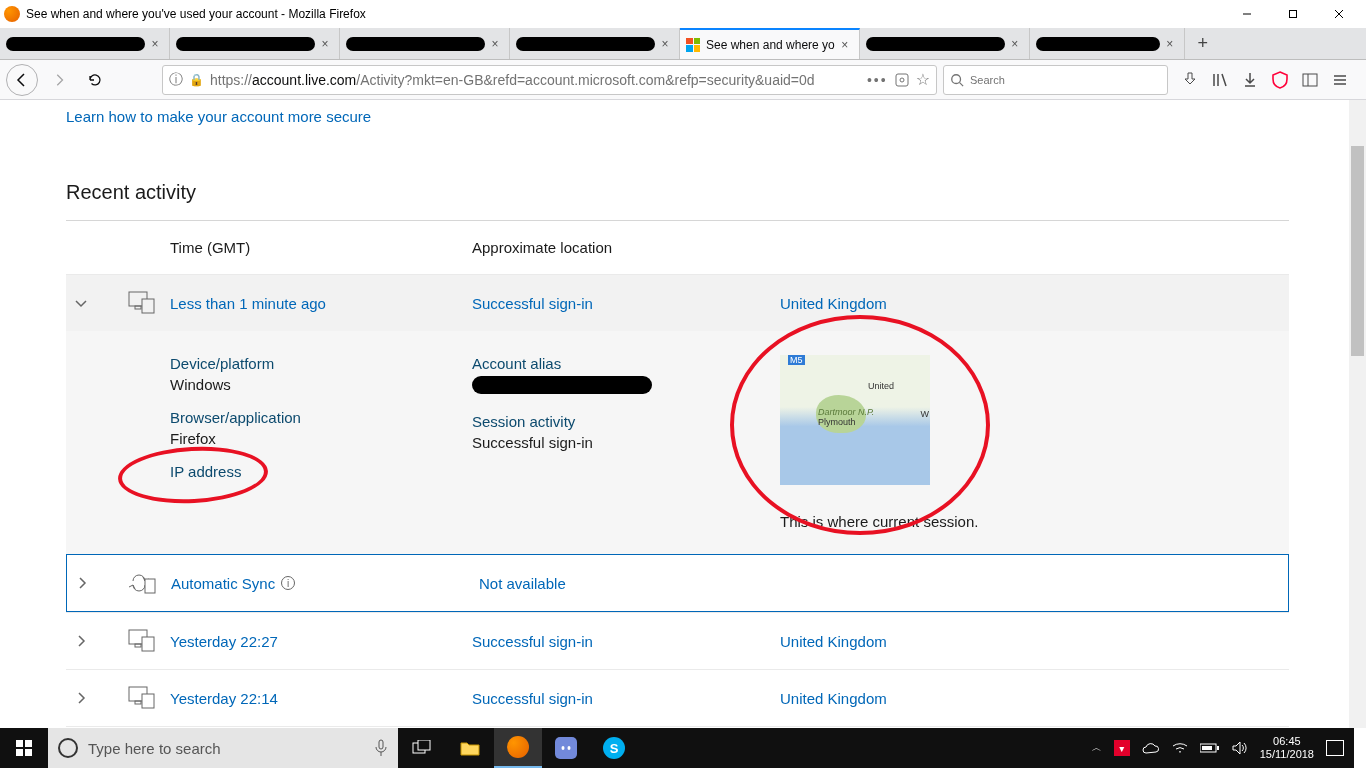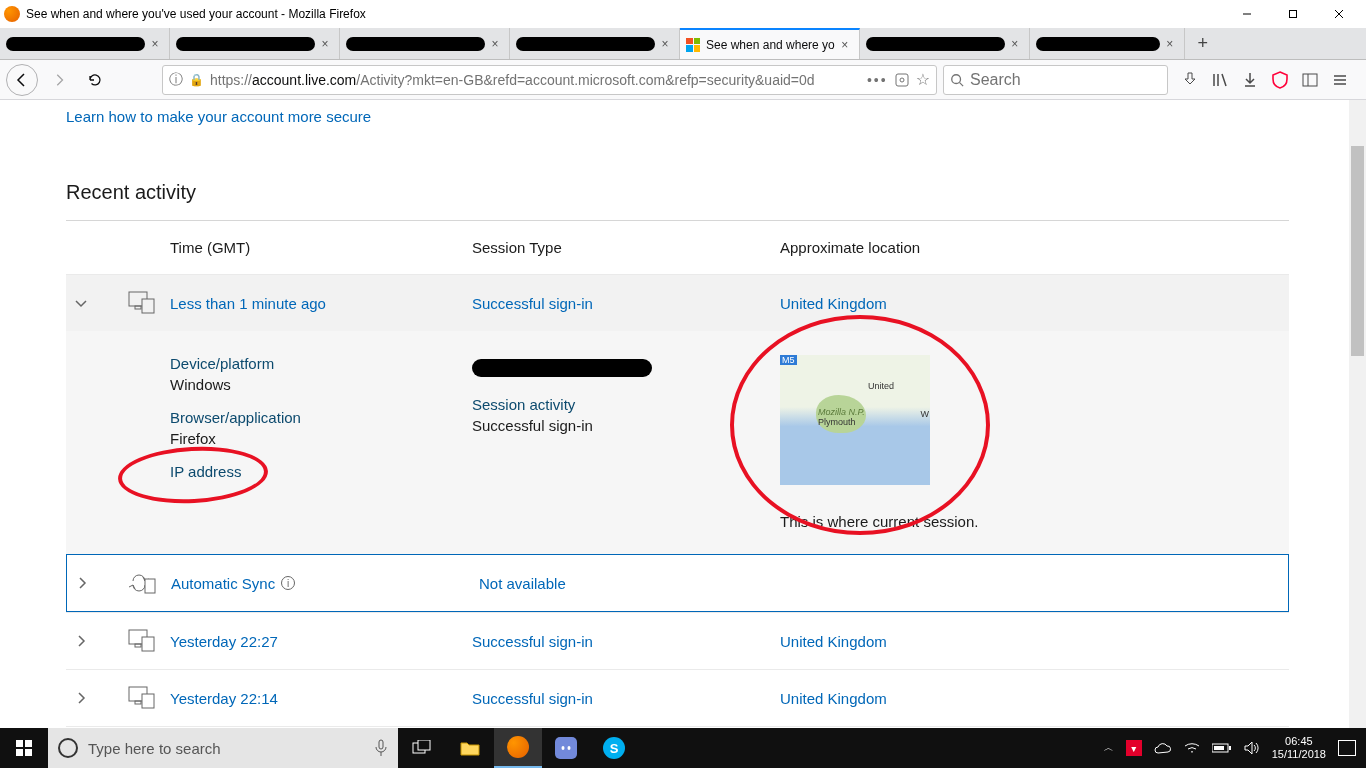--- a/index.html
+++ b/index.html
@@ -24,21 +24,21 @@
     .newtab { width: 36px; display:flex; align-items:center; justify-content:center; font-size:18px; color:#444;}
 
     
     .navrow { height: 40px; background: #f9f9fa; display: flex; align-items: center; padding: 0 6px; gap: 6px; border-bottom: 1px solid #d7d7db; }
     .navbtn { width: 30px; height: 30px; display:flex; align-items:center; justify-content:center; color:#4a4a4a; border-radius:4px;}
     .navbtn.circled { border:1px solid #b1b1b3; border-radius:50%; width:32px; height:32px;}
     .urlbar { flex: 0 0 775px; height: 30px; border: 1px solid #c7c7c7; border-radius: 3px; background:#fff; display:flex; align-items:center; padding:0 6px; font-size:14px; color:#737373; gap:6px;}
     .urlbar .lock { color:#12bc00; font-size:12px;}
     .urlbar .urltext { flex:1; white-space:nowrap; overflow:hidden; }
     .urlbar .urltext .domain { color:#0c0c0d; }
-    .searchbar { width: 225px; height:30px; border:1px solid #c7c7c7; border-radius:3px; background:#fff; display:flex; align-items:center; padding:0 6px; font-size:16px; color:#737373; gap:6px;}
+    .searchbar { width: 225px; height:30px; border:1px solid #c7c7c7; border-radius:3px; background:#fff; display:flex; align-items:center; padding:0 6px; font-size:11px; color:#737373; gap:6px;}
     .rigicons { display:flex; gap:10px; align-items:center; margin-left:6px;}
     .rigicons .ic { width:20px; height:20px; display:flex; align-items:center; justify-content:center; color:#4a4a4a;}
 
     
     .content-wrap { position:relative; height: calc(768px - 28px - 32px - 40px - 40px); }
     .vscroll { position:absolute; right:0; top:0; bottom:0; width:17px; background:#f1f1f1; }
     .vscroll .thumb { position:absolute; left:2px; right:2px; top:46px; height:210px; background:#c1c1c1; }
     .page { padding: 0 0 0 0; height:100%; overflow:hidden; margin-right:17px; background:#fff;}
     .container { margin-left: 66px; margin-right: 60px; }
 
@@ -66,21 +66,21 @@
     .map { width:150px; height:130px; background:linear-gradient(180deg,#eef3e6 0%,#eef3e6 40%,#a8c8e8 55%,#a8c8e8 100%); position:relative; font-size:9px; color:#333;}
     .map .park{ position:absolute; left:36px; top:40px; width:50px; height:38px; background:#b8d498; border-radius:50% 60% 50% 50%;}
     .map .lbl{position:absolute;}
     .session-note { margin-top:28px; color:#1b1b1b;}
     .info-ic { width:14px; height:14px; border:1px solid #666; border-radius:50%; font-size:10px; display:inline-flex; align-items:center; justify-content:center; color:#666;}
 
     
     .redcirc { position:absolute; border:4px solid #e81123; border-radius:50%; pointer-events:none;}
 
     
-    .taskbar { position:absolute; bottom:0; left:0; right:0; height:40px; background:#101010; display:flex; align-items:center; color:#fff;}
+    .taskbar { position:absolute; bottom:0; left:0; right:12px; height:40px; background:#101010; display:flex; align-items:center; color:#fff;}
     .startbtn { width:48px; height:40px; display:flex; align-items:center; justify-content:center;}
     .cortana { flex:0 0 350px; height:40px; background:#e5e5e5; display:flex; align-items:center; padding:0 10px; color:#555; gap:10px; font-size:15px;}
     .cortana .circle{ width:20px; height:20px; border:2px solid #333; border-radius:50%;}
     .cortana .mic { margin-left:auto; color:#555;}
     .tb-icons { display:flex; height:40px;}
     .tb-icons .ti { width:48px; display:flex; align-items:center; justify-content:center;}
     .tb-icons .ti.active { background:#333; border-bottom:2px solid #76b9ed;}
     .tray { margin-left:auto; display:flex; align-items:center; gap:12px; padding:0 10px; font-size:11px;}
     .tray .clock { text-align:center; line-height:13px;}
     .tray .avira { width:16px; height:16px; background:#e3002b; display:flex; align-items:center; justify-content:center; font-size:10px;}
@@ -233,21 +233,20 @@
   <div class="vscroll">
       <div class="thumb"></div>
     </div>
   <div class="page">
     <div class="container">
       <a class="learn-link">Learn how to make your account more secure</a>
       <div class="section-title">Recent activity</div>
 
       <div class="col-headers">
         <div class="c1">Time (GMT)</div>
-        <div class="c2">Session Type</div>
         <div class="c3">Approximate location</div>
       </div>
 
       
       <div class="row expanded">
         <div class="chev">
             <svg width="14" height="14" viewBox="0 0 14 14">
               <path d="M2 5l5 5 5-5" fill="none" stroke="#666" stroke-width="1.5"></path>
             </svg>
           </div>
@@ -265,31 +264,32 @@
 
       <div class="details" style="position:relative;">
         <div class="dcol">
           <div class="dlabel">Device/platform</div>
           <div class="dval">Windows</div>
           <div class="dlabel">Browser/application</div>
           <div class="dval">Firefox</div>
           <div class="dlabel">IP address</div>
         </div>
         <div class="dcol2">
+          <div class="dlabel">Account alias</div>
           <span class="alias-smudge"></span>
           <div class="dlabel">Session activity</div>
           <div class="dval">Successful sign-in</div>
         </div>
         <div class="dcol3" style="position:relative;">
           <div class="map">
             <div class="park"></div>
             <span class="lbl" style="right:36px; top:26px;">United</span>
-            <span class="lbl" style="left:38px; top:52px; color:#5a7a3a; font-style:italic;">Mozilla N.P.</span>
+            <span class="lbl" style="left:38px; top:52px; color:#5a7a3a; font-style:italic;">Dartmoor N.P.</span>
             <span class="lbl" style="left:38px; top:62px;">Plymouth</span>
-            <span class="lb" style="right?strong-right:0; top:4px; background:#2e7bd6; color:#fff; padding:0 2px; right:28px;">M5</span>
+            <span class="lb" style="right?strong-right:0; top:4px; background:#2e7bd6; color:#fff; padding:0 2px; right:28px;margin-left:8px;">M5</span>
             <span class="lbl" style="right:1px; top:54px;">W</span>
           </div>
           <div class="session-note">This is where current session.</div>
         </div>
 
         <div class="redcirc" style="left:52px; top:116px; width:150px; height:56px; border-radius:50%/50%; transform:rotate(-3deg);"></div>
 
         <div class="redcirc" style="left:664px; top:-16px; width:260px; height:220px;"></div>
       </div>
 

